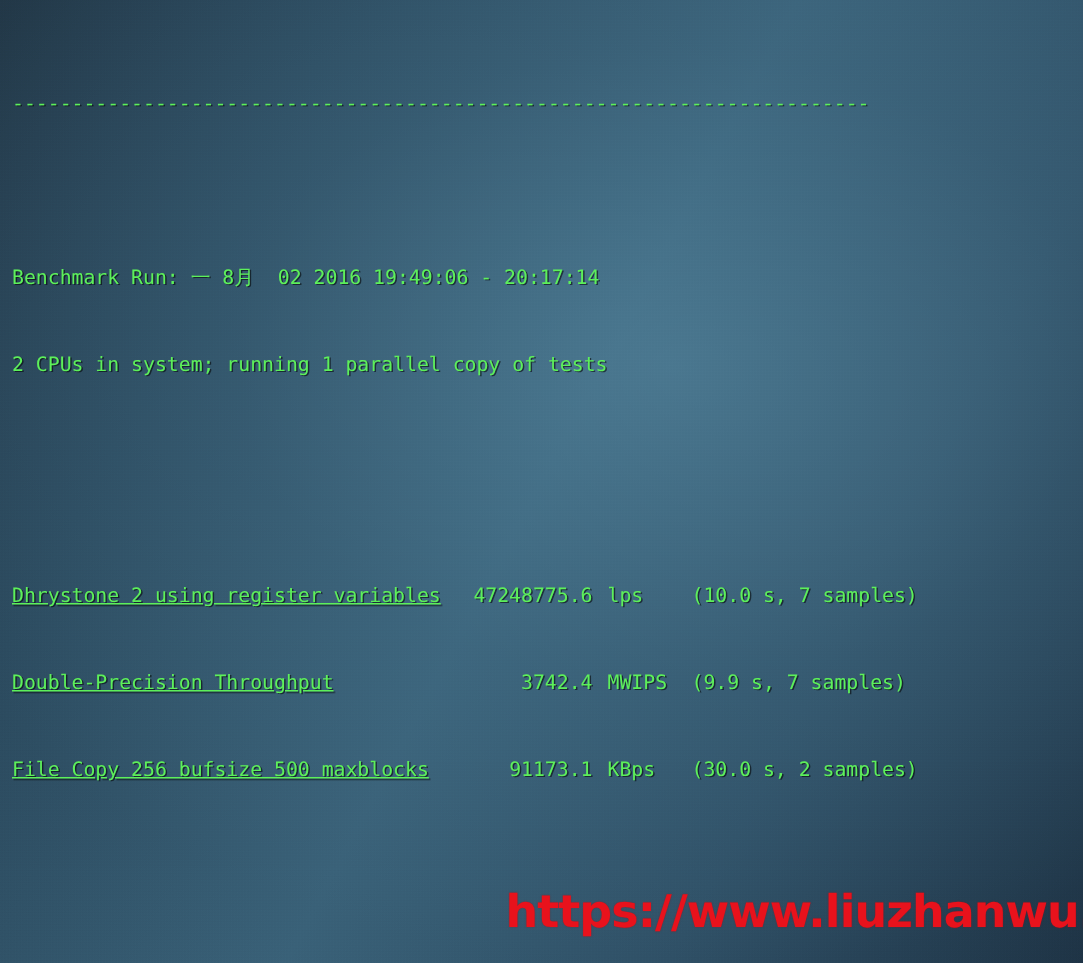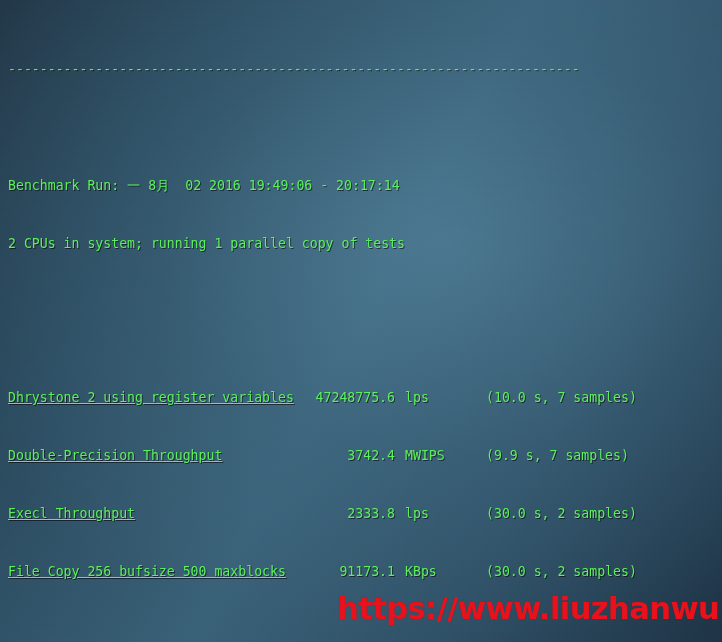--- a/index.html
+++ b/index.html
@@ -46,21 +46,21 @@
     display: block;
     height: 19.32px;
     white-space: pre;
   }
   .row.blank { color: transparent; }
 
   
   .col-label   { display: inline-block; width: 291px; vertical-align: top; text-decoration: underline; }
   .col-value   { display: inline-block; width: 96px;  text-align: right; vertical-align: top; }
   .col-unit    { display: inline-block; width: 56px;  text-align: left;  vertical-align: top; padding-left: 10px; }
-  .col-samples { display: inline-block; text-align: left; vertical-align: top; margin-left: 25px; }
+  .col-samples { display: inline-block; text-align: left; vertical-align: top; }
 
   .watermark {
     position: absolute;
     left: 337px;
     top: 591px;
     font-family: "DejaVu Sans", "Liberation Sans", sans-serif;
     font-size: 30px;
     font-weight: 700;
     letter-spacing: -0.6px;
     color: #e8121c;
@@ -80,21 +80,20 @@
 
     <span class="row">------------------------------------------------------------------------</span>
     <span class="row blank"> </span>
     <span class="row">Benchmark Run: 一 8月  02 2016 19:49:06 - 20:17:14</span>
     <span class="row">2 CPUs in system; running 1 parallel copy of tests</span>
     <span class="row blank"> </span>
 
     
     <span class="row"><span class="col-label">Dhrystone 2 using register variables</span><span class="col-value">47248775.6</span><span class="col-unit">lps</span><span class="col-samples">(10.0 s, 7 samples)</span></span>
     <span class="row"><span class="col-label">Double-Precision Throughput</span><span class="col-value">3742.4</span><span class="col-unit">MWIPS</span><span class="col-samples">(9.9 s, 7 samples)</span></span>
-    <span class="row"><span class="col-label">Execl Throughput</span><span class="col-value">2333.8</span><span class="col-unit">lps</span><span class="col-samples">(30.0 s, 2 samples)</span></span>
     <span class="row"><span class="col-label">File Copy 256 bufsize 500 maxblocks</span><span class="col-value">91173.1</span><span class="col-unit">KBps</span><span class="col-samples">(30.0 s, 2 samples)</span></span>
     
     
     
     
     
     
     
 
     

